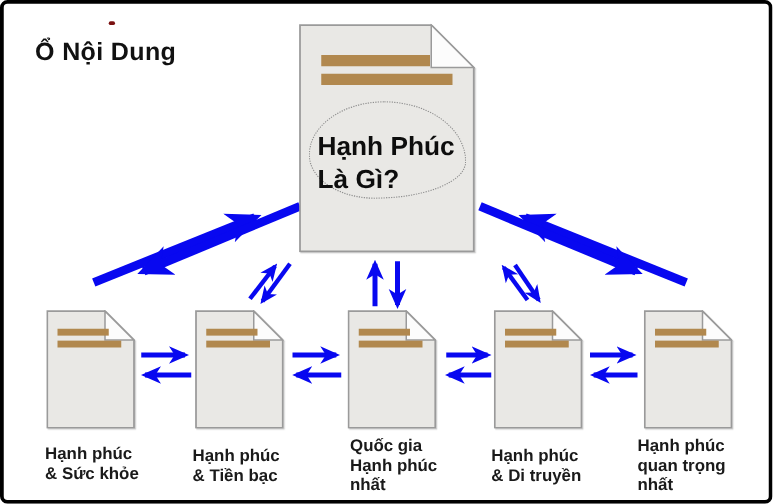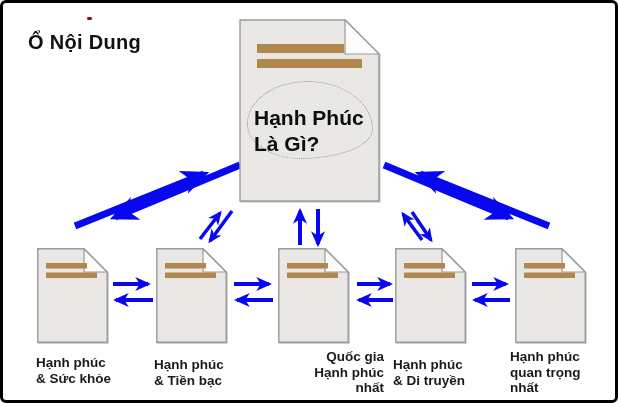--- a/index.html
+++ b/index.html
@@ -131,21 +131,21 @@
       <path class="flap" d="M47,1 V24 H70 Z"></path>
       <rect class="bar" x="9" y="15" width="41" height="5.5"></rect>
       <rect class="bar" x="9" y="24.5" width="51" height="5.5"></rect>
     </svg>
   </div>
 
   <div class="doc-label" style="left:33px;  top:352px;">Hạnh phúc
 &amp; Sức khỏe</div>
   <div class="doc-label" style="left:151px; top:354px;">Hạnh phúc
 &amp; Tiền bạc</div>
-  <div class="doc-label" style="left:277px; top:346px;text-align:right;">Quốc gia
+  <div class="doc-label" style="left:277px; top:346px;">Quốc gia
 Hạnh phúc
 nhất</div>
   <div class="doc-label" style="left:390px; top:354px;">Hạnh phúc
 &amp; Di truyền</div>
   <div class="doc-label" style="left:507px; top:346px;">Hạnh phúc
 quan trọng
 nhất</div>
 
 </div>
 

